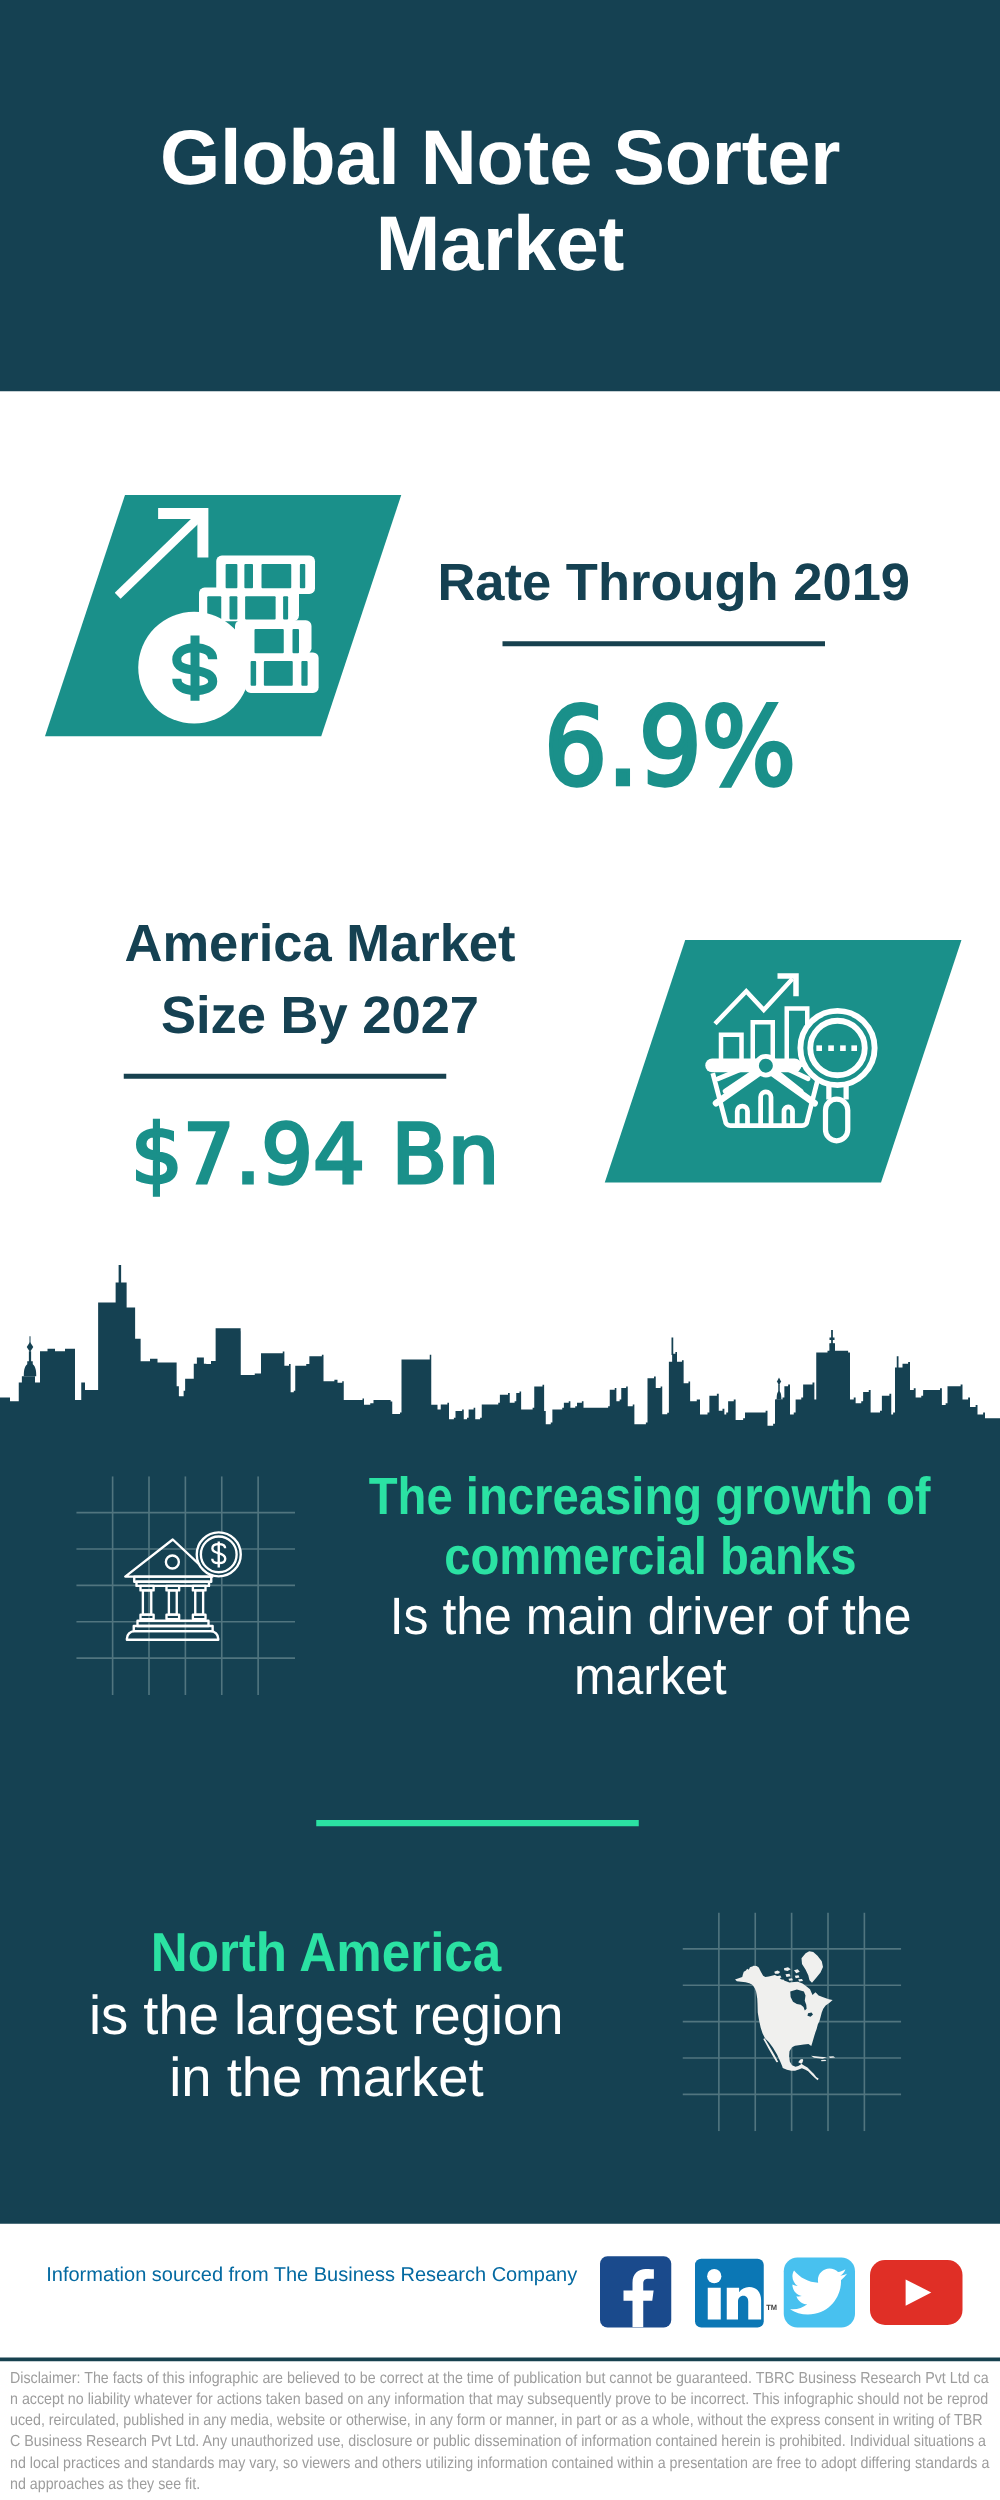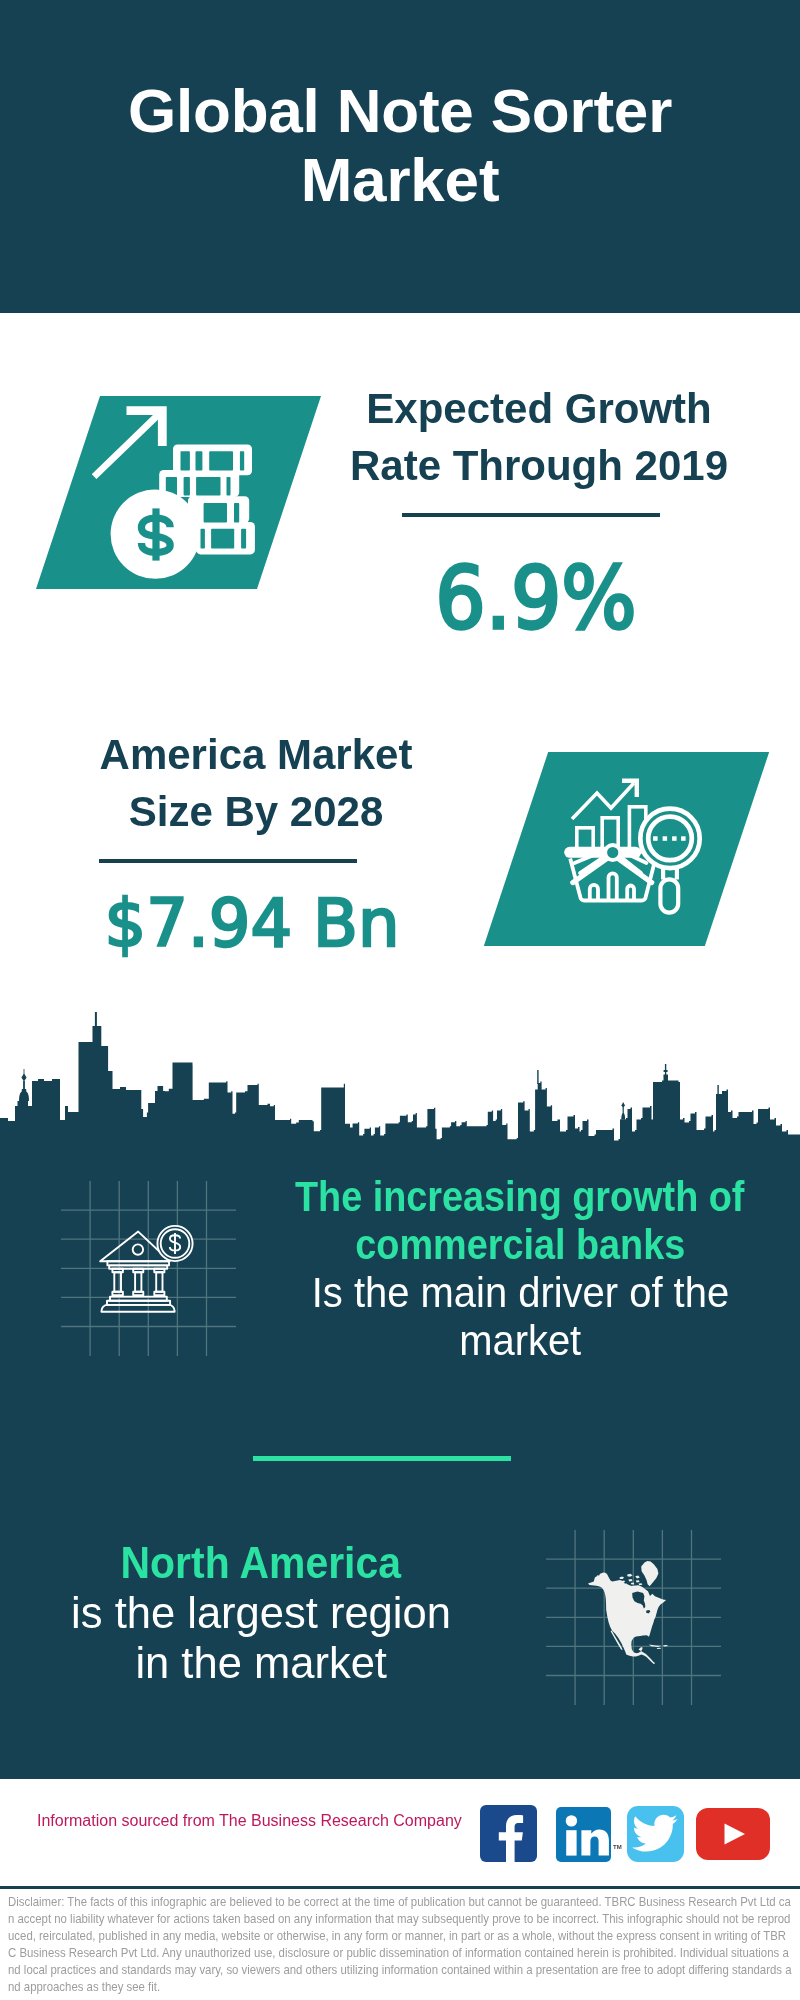--- a/index.html
+++ b/index.html
@@ -3,21 +3,21 @@
 <meta charset="utf-8">
 <style>
   html,body{margin:0;padding:0;background:#fff;}
   body{width:800px;height:2000px;overflow:hidden;
        font-family:"Liberation Sans",sans-serif;-webkit-font-smoothing:antialiased;}
   #page{position:relative;width:800px;height:2000px;background:#ffffff;overflow:hidden;}
   .abs{position:absolute;}
 
   
   #header{left:0;top:0;width:800px;height:313px;background:#154152;}
-  #header-title{left:0;top:76px;width:800px;text-align:center;color:#ffffff;
+  #header-title{left:0;top:92px;width:800px;text-align:center;color:#ffffff;
                 font-size:62px;line-height:69px;font-weight:700;letter-spacing:-0.2px;}
 
   
   .para{background:#1a908a;}
   .stat-head{font-size:42px;line-height:57px;font-weight:700;color:#154152;text-align:center;}
   .rule-dark{height:4px;background:#17414f;}
   .big-val{color:#1a908a;text-align:center;}
 
   
   #darkband{left:0;top:1148px;width:800px;height:631px;background:#154152;}
@@ -25,21 +25,21 @@
   .dk-green{color:#2be2a3;font-weight:700;}
   .dk-white{color:#ffffff;font-weight:400;}
   .sqz-b,.sqz-r,.sqz-rb,.sqz-rr{display:inline-block;white-space:nowrap;}
   .sqz-b{transform:scaleX(0.900);}
   .sqz-r{transform:scaleX(0.951);}
   .sqz-rb{transform:scaleX(0.930);}
   .sqz-rr{transform:scaleX(0.989);}
   .rule-green{height:5px;background:#2be2a3;}
 
   
-  #src-text{left:37px;top:1811px;font-size:16px;line-height:20px;color:#be185d;}
+  #src-text{left:37px;top:1811px;font-size:16px;line-height:20px;color:#0369a1;}
   #footrule{left:0;top:1886px;width:800px;height:3px;background:#17414f;}
   .soc{position:absolute;display:block;overflow:hidden;}
   #disclaimer-wrap{left:8px;top:1893px;width:784px;height:107px;overflow:hidden;text-decoration:underline;}
   #disclaimer{left:0;top:0;width:880px;font-size:12.8px;line-height:17px;
               color:#9d9d9d;word-break:break-all;text-align:left;
               transform:scaleX(0.8909);transform-origin:0 0;
               font-family:"Liberation Sans",sans-serif;}
 </style>
 </head>
 <body>
@@ -92,29 +92,29 @@
                    C49.4,131.6 55.0,133.0 63.8,134.3
                    C72.6,135.6 78.2,137.8 78.2,143.2
                    C78.2,148.2 71.6,150.4 63.8,150.4
                    C55.3,150.4 49.4,147.0 49.4,140.9"></path>
         </g>
       </g>
     </svg>
   </div>
 
   <div class="abs stat-head" style="left:314px;top:380px;width:450px;">
-    <span>Expected Growth</span><br>
+    <br>
     <span>Rate Through 2019</span>
   </div>
   <div class="abs rule-dark" style="left:402px;top:513px;width:258px;"></div>
   <div class="abs big-val" style="left:307px;top:545px;width:458px;font-size:86px;line-height:106px;font-weight:400;font-family:'DejaVu Sans',sans-serif;-webkit-text-stroke:3.4px #1a908a;transform:scaleX(0.922);">6.9%</div>
 
   <div class="abs stat-head" style="left:31px;top:726px;width:450px;">
     <span>America Market</span><br>
-    <span>Size By 2028</span>
+    <span>Size By 2027</span>
   </div>
   <div class="abs rule-dark" style="left:99px;top:859px;width:258px;"></div>
   <div class="abs big-val" style="left:27px;top:884px;width:450px;font-size:66px;line-height:80px;font-weight:400;font-family:'DejaVu Sans',sans-serif;-webkit-text-stroke:2.5px #1a908a;transform:scaleX(0.993);">$7.94 Bn</div>
 
   <div class="abs para" style="left:516px;top:752px;width:221px;height:194px;transform:skewX(-18.35deg);"></div>
   <div class="abs" style="left:560px;top:775px;width:150px;height:145px;">
     <svg width="150" height="145" viewBox="0 0 150 145" aria-hidden="true">
       <polyline fill="none" stroke="#ffffff" stroke-width="3.6" points="12,44 37,18 51,33 74,8"></polyline>
       <path fill="#ffffff" d="M62,3.6 H79 V22 H74.6 V8 H62 Z"></path>
       <g fill="none" stroke="#ffffff" stroke-width="3.6">

